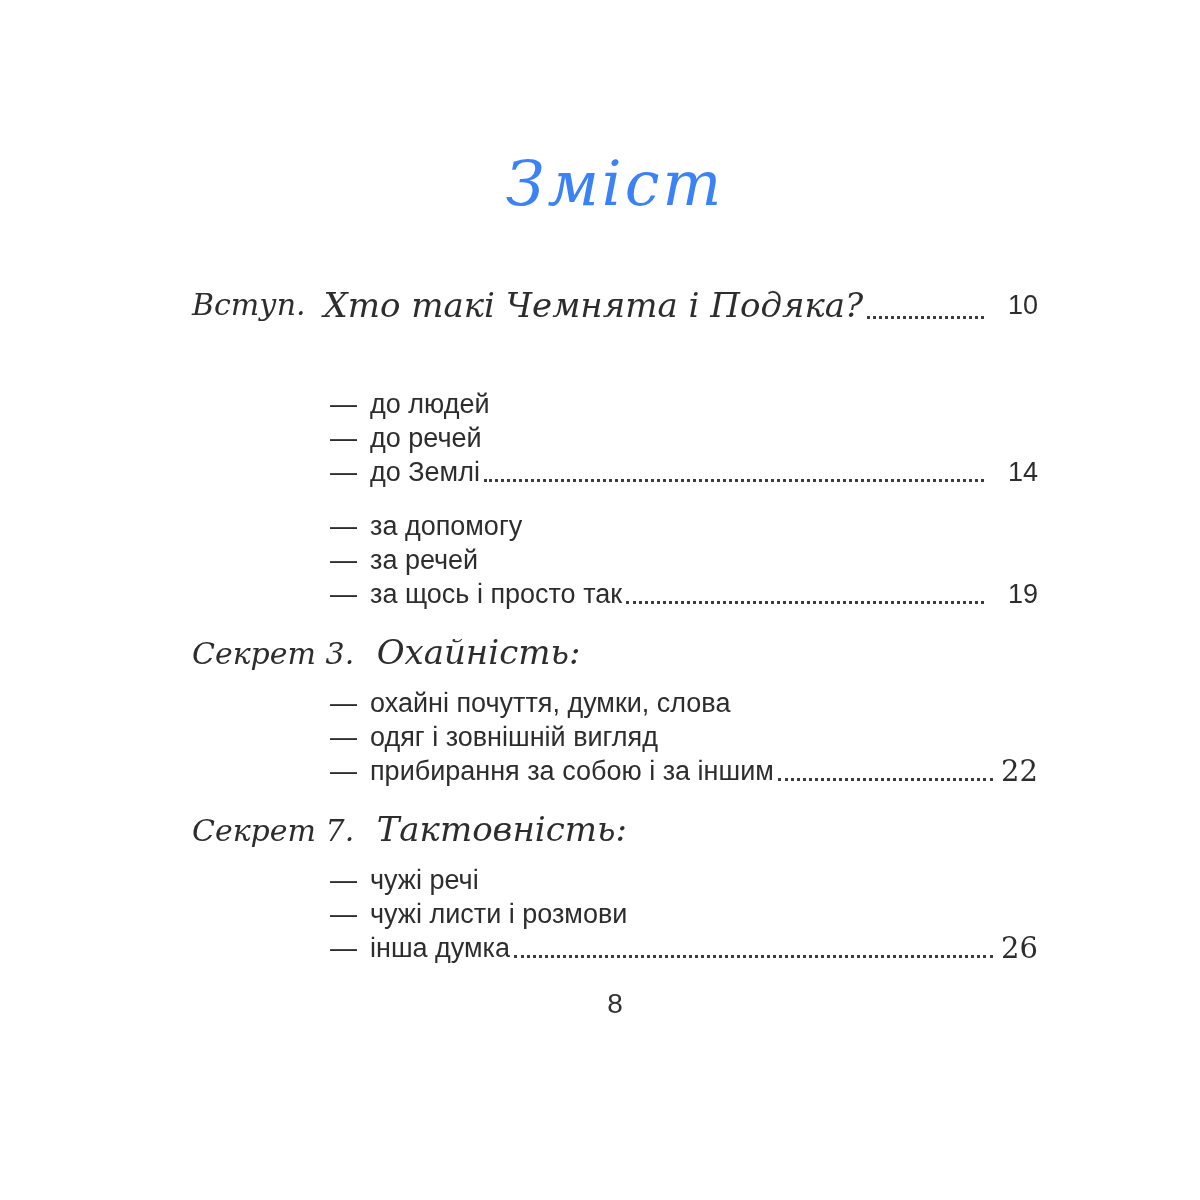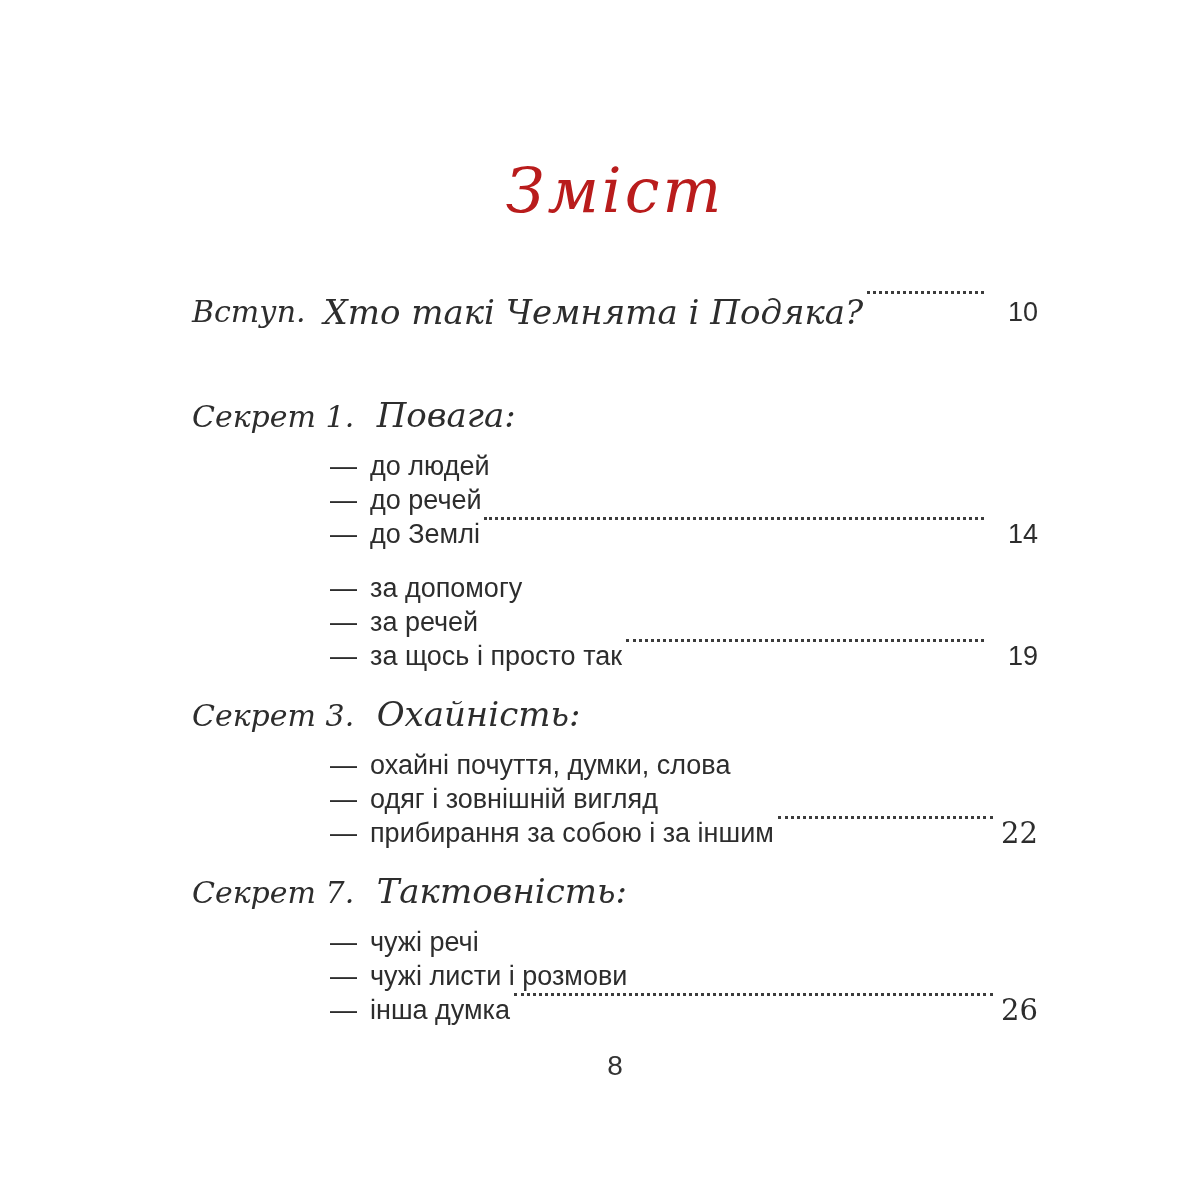--- a/index.html
+++ b/index.html
@@ -15,33 +15,33 @@
     font-family: "Liberation Sans", sans-serif;
   }
 
   
   .deco {
     font-family: "DejaVu Serif", serif;
     font-style: italic;
   }
 
   .toc-title {
-    margin: 7px 0 64px 0;
+    margin: 0 0 64px 0;
     padding-top: 148px;
     line-height: 72px;
     font-size: 62px;
     font-weight: normal;
     letter-spacing: 3px;
     text-align: center;
-    color: #b91c1c;
+    color: #3b82f6;
   }
 
   .toc-row, .sub-row {
     display: flex;
-    align-items: flex-start;
+    align-items: flex-end;
   }
 
   .intro-row {
     line-height: 42px;
     margin-bottom: 61px;
   }
   .lbl {
     font-size: 30px;
     margin-right: 18px;
     white-space: nowrap;
@@ -99,24 +99,20 @@
   <div>
 
     <div class="toc-row intro-row">
       <span class="lbl deco">Вступ.</span>
       <span class="ttl deco">Хто такі Чемнята і Подяка?</span>
       <span class="leader"></span>
       <span class="pg-plain">10</span>
     </div>
 
     <div class="toc-section">
-      <div class="sec-header">
-        <span class="lbl deco">Секрет 1.</span>
-        <span class="ttl deco">Повага:</span>
-      </div>
       <div class="sub-row">
         <span class="dash">—</span>
         <span class="sub-text">до людей</span>
       </div>
       <div class="sub-row">
         <span class="dash">—</span>
         <span class="sub-text">до речей</span>
       </div>
       <div class="sub-row">
         <span class="dash">—</span>

